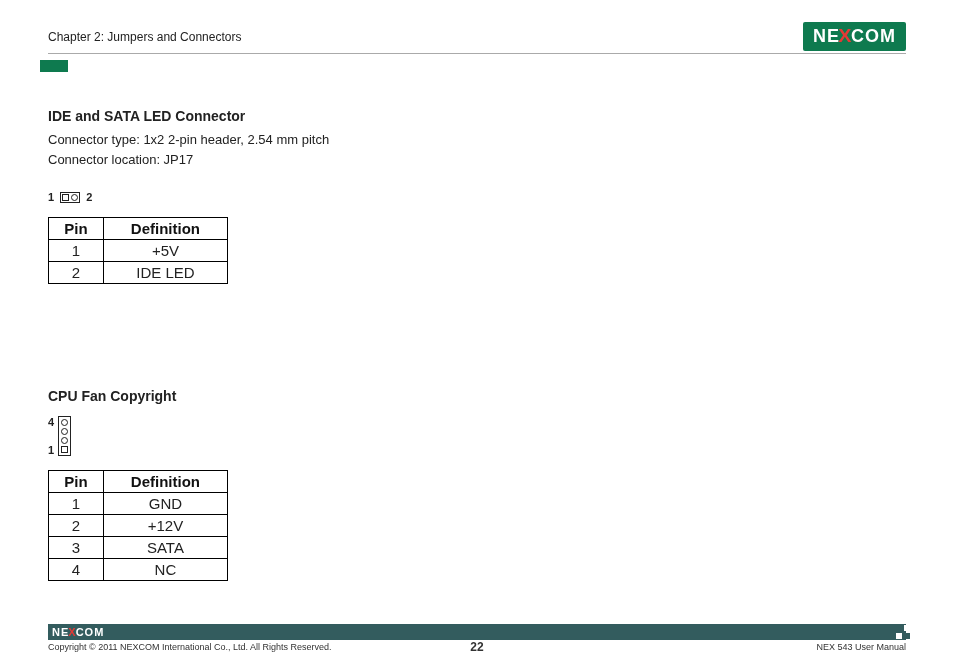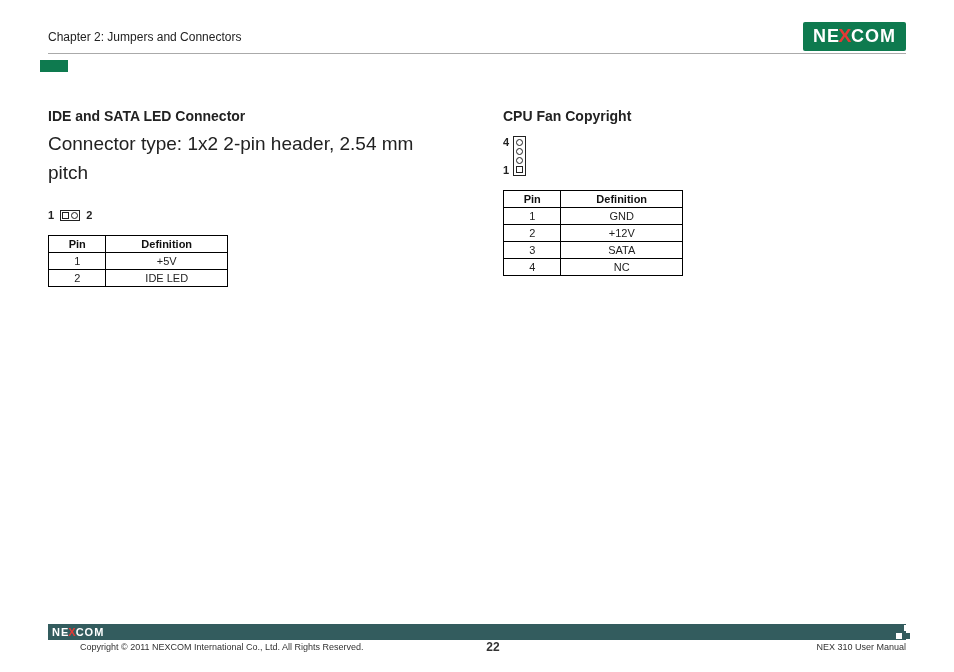--- a/index.html
+++ b/index.html
@@ -46,31 +46,32 @@
   }
   .green-tab {
     width: 28px;
     height: 12px;
     background: #0e7a4f;
     margin-top: 6px;
     margin-left: -8px;
   }
   .columns {
     display: flex;
-    gap: 52px;
+    gap: 104px;
     margin-top: 36px;
+    flex-direction: column;
   }
   .col { flex: 1; }
   .sect-title {
     font-weight: bold;
     font-size: 14px;
     margin-bottom: 6px;
   }
   .desc {
-    font-size: 19px;
+    font-size: 13px;
     line-height: 1.5;
   }
   .diagram-row {
     display: flex;
     align-items: center;
     gap: 6px;
     margin-top: 22px;
     margin-bottom: 14px;
     font-weight: bold;
     font-size: 11px;
@@ -115,21 +116,21 @@
     gap: 2px;
     align-items: center;
   }
   .tbl {
     border-collapse: collapse;
     width: 180px;
     margin-top: 4px;
   }
   .tbl th, .tbl td {
     border: 1px solid #000;
-    font-size: 11px;
+    font-size: 15px;
     padding: 2px 6px;
     text-align: center;
   }
   .tbl th {
     font-weight: bold;
     color: #111;
   }
   
   .footer {
     position: absolute;
@@ -167,21 +168,20 @@
   }
   .fm { width:6px; height:6px; background:#335c5e; }
   .fm.blank { background: #fff; }
   .footer-text {
     display: flex;
     justify-content: space-between;
     align-items: center;
     font-size: 9px;
     color: #333;
     position: relative;
-    margin-left: 32px;
   }
   .page-num {
     position: absolute;
     left: 0; right: 0;
     text-align: center;
     font-weight: bold;
     font-size: 12px;
   }
 </style>
 </head>
@@ -196,20 +196,21 @@
         <span>COM</span>
     </div>
   </div>
   <div class="green-tab"></div>
 
   <div class="columns">
 
     <div class="col">
       <div class="sect-title">IDE and SATA LED Connector</div>
       <div class="desc">Connector type: 1x2 2-pin header, 2.54 mm pitch</div>
+      <div class="desc">Connector location: JP17</div>
 
       <div class="diagram-row">
         <span>1</span>
         <span class="conn1x2">
           <span class="pin-sq"></span>
           <span class="pin-o"></span>
         </span>
         <span>2</span>
       </div>
 
@@ -289,15 +290,15 @@
     <div class="footer-marks">
       <div class="fm"></div>
         <div class="fm blank"></div>
       <div class="fm blank"></div>
         <div class="fm"></div>
     </div>
   </div>
   <div class="footer-text">
     <span>Copyright © 2011 NEXCOM International Co., Ltd. All Rights Reserved.</span>
     <span class="page-num">22</span>
-    <span>NEX 310 User Manual</span>
+    <span>NEX 543 User Manual</span>
   </div>
 </div>
 
 </body></html>

